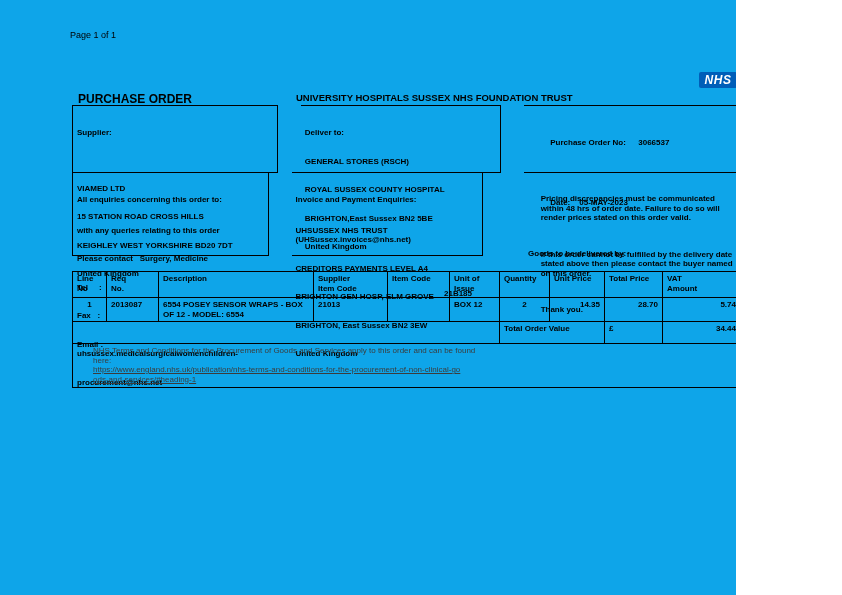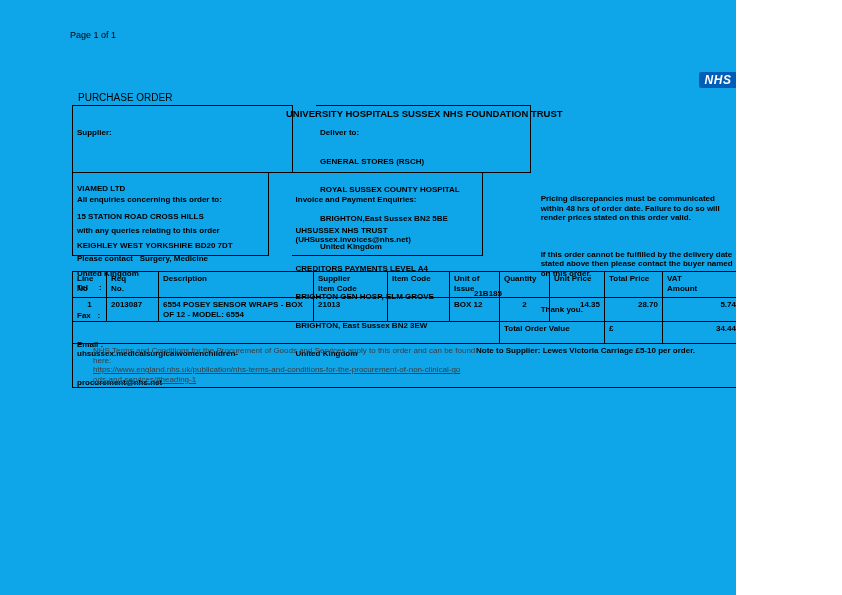--- a/index.html
+++ b/index.html
@@ -19,22 +19,22 @@
   }
   .nhs-logo {
     position: absolute; left: 699px; top: 72px;
     width: 38px; height: 16px;
     background: #005EB8; color: #fff;
     display: flex; align-items: center; justify-content: center;
     font-weight: bold; font-style: italic; font-size: 12px;
     border-radius: 2px;
     letter-spacing: 0.5px;
   }
-  .title-po { position: absolute; left: 78px; top: 92px; font-size: 10px; font-weight: normal; }
-  .title-trust { position: absolute; left: 286px; top: 92px; font-size: 9.5px; font-weight: bold; margin-top: 16px; }
+  .title-po { position: absolute; left: 78px; top: 92px; font-size: 12px; font-weight: bold; }
+  .title-trust { position: absolute; left: 296px; top: 92px; font-size: 9.5px; font-weight: bold; }
 
   .doc-body { position: absolute; left: 72px; top: 105px; width: 668px; font-size: 8px; line-height: 9.5px; }
   .irow { display: flex; gap: 23px; }
   .irow.r2 { margin-top: -1px; }
   .cell { padding: 3px 4px; white-space: pre-wrap; }
   .cell.bordered { border: 1px solid #000; }
   .cell.no-left { border-left: none; }
   .r1 .cell { height: 68px; }
   .r2 .cell { height: 84px; }
   .cell-supplier { width: 221px; }
@@ -103,20 +103,29 @@
 
       <div class="cell bordered no-left cell-deliver">
         <div class="b">Deliver to:</div>
         <div class="b">GENERAL STORES (RSCH)</div>
         <div class="b">ROYAL SUSSEX COUNTY HOSPITAL</div>
         <div class="b">BRIGHTON,East Sussex BN2 5BE</div>
         <div class="b">United Kingdom</div>
         <div class="loc-code">21B185</div>
       </div>
 
+      <div class="cell bordered no-left cell-po">
+        <div class="po-line">
+          <span class="b po-lbl">Purchase Order No:</span><span class="b">3066537</span>
+        </div>
+        <div class="po-line">
+          <span class="b date-lbl">Date:</span><span class="b">05-MAY-2023</span>
+        </div>
+        <div class="b">Goods to be delivered by:</div>
+      </div>
     </div>
 
     <div class="irow r2">
       <div class="cell bordered cell-enq">
         <div class="b enq-title">All enquiries concerning this order to:</div>
         <div class="b">with any queries relating to this order</div>
         <div class="b">Please contact   Surgery, Medicine</div>
         <div class="b">Tel     :</div>
         <div class="b">Fax   :</div>
         <div class="b">Email : uhsussex.medicalsurgicalwomenchildren-</div>
@@ -185,18 +194,17 @@
           <td class="r">34.44</td>
         </tr>
       </tbody>
         </table>
 
       <div class="footer">
         <div class="terms">
           <span>NHS Terms and Conditions for the Procurement of Goods and Services apply to this order and can be found here:</span>
           <a href="#" class="terms-url">https://www.england.nhs.uk/publication/nhs-terms-and-conditions-for-the-procurement-of-non-clinical-goods-and-services/#heading-1</a>
         </div>
-        <div class="note">Note to Supplier: Lewes Victoria Carriage £5-10 per order.</div>
       </div>
     </div>
 
   </div>
 </div>
 
 </body></html>

